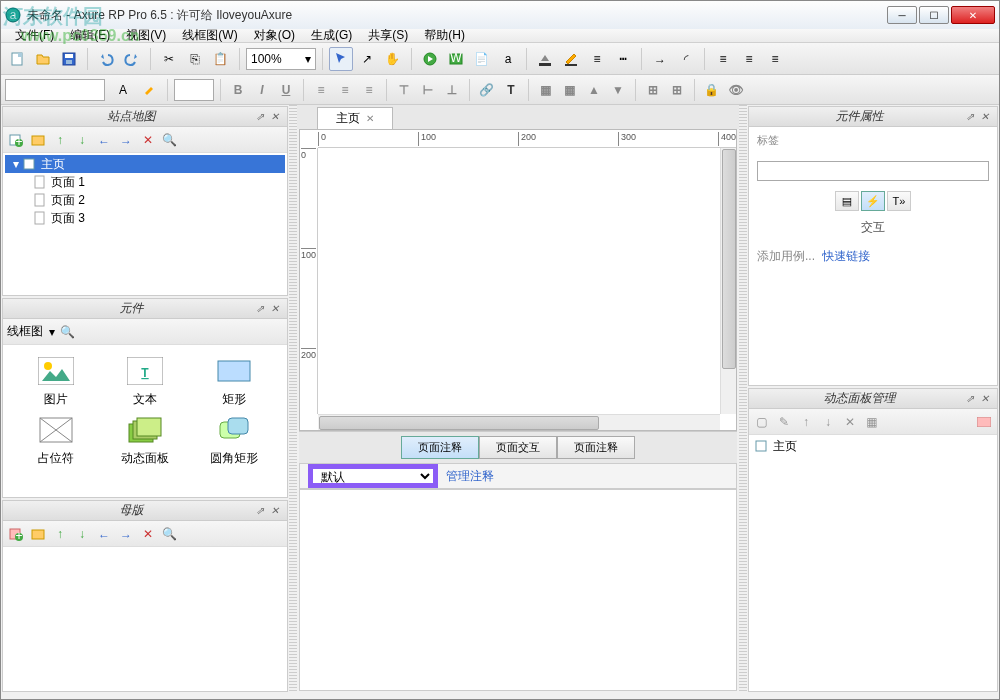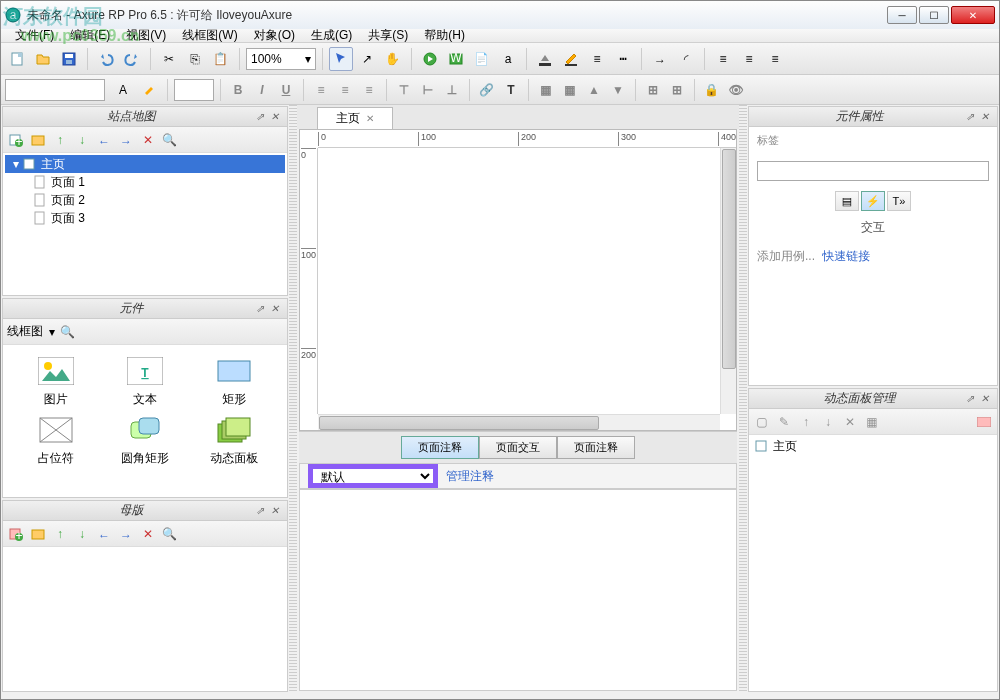--- a/index.html
+++ b/index.html
@@ -328,32 +328,32 @@
         <div class="widget">
             <svg class="widget-icon" viewBox="0 0 36 28">
               <rect x="2" y="2" width="32" height="24" fill="#fff" stroke="#888"></rect>
               <line x1="2" y1="2" x2="34" y2="26" stroke="#888"></line>
               <line x1="34" y1="2" x2="2" y2="26" stroke="#888"></line>
             </svg>
             <span>占位符</span>
           </div>
         <div class="widget">
             <svg class="widget-icon" viewBox="0 0 36 28">
-              <rect x="4" y="6" width="20" height="16" rx="4" fill="#cfa" stroke="#6a4"></rect>
-              <rect x="12" y="2" width="20" height="16" rx="4" fill="#ade" stroke="#48a"></rect>
-            </svg>
-            <span>圆角矩形</span>
-          </div>
-        <div class="widget">
-            <svg class="widget-icon" viewBox="0 0 36 28">
               <rect x="2" y="8" width="24" height="18" fill="#8c4" stroke="#582"></rect>
               <rect x="6" y="5" width="24" height="18" fill="#ac6" stroke="#582"></rect>
               <rect x="10" y="2" width="24" height="18" fill="#ce8" stroke="#582"></rect>
             </svg>
             <span>动态面板</span>
+          </div>
+        <div class="widget">
+            <svg class="widget-icon" viewBox="0 0 36 28">
+              <rect x="4" y="6" width="20" height="16" rx="4" fill="#cfa" stroke="#6a4"></rect>
+              <rect x="12" y="2" width="20" height="16" rx="4" fill="#ade" stroke="#48a"></rect>
+            </svg>
+            <span>圆角矩形</span>
           </div>
       </div>
     </div>
 
     <div class="panel" style="flex:1">
       <div class="panel-hdr">
         <span class="panel-hdr-title">母版</span>
         <span class="panel-ctrl">
             <span>⇗</span>
             <span>✕</span>

